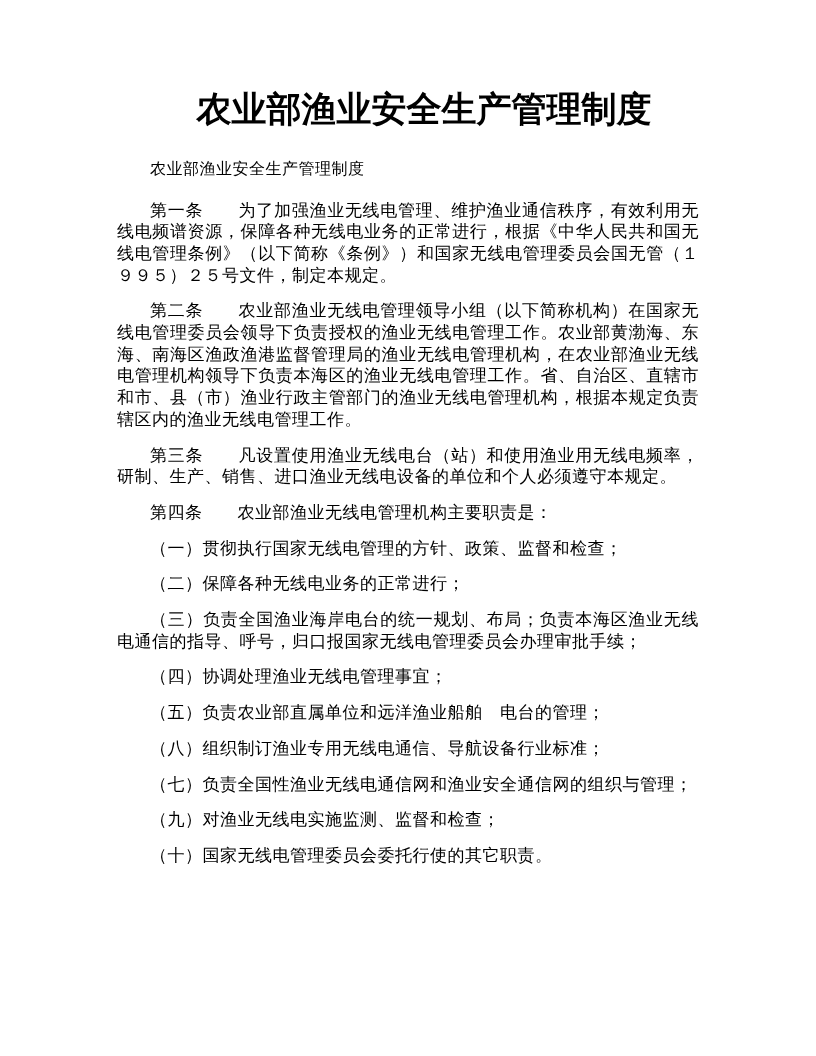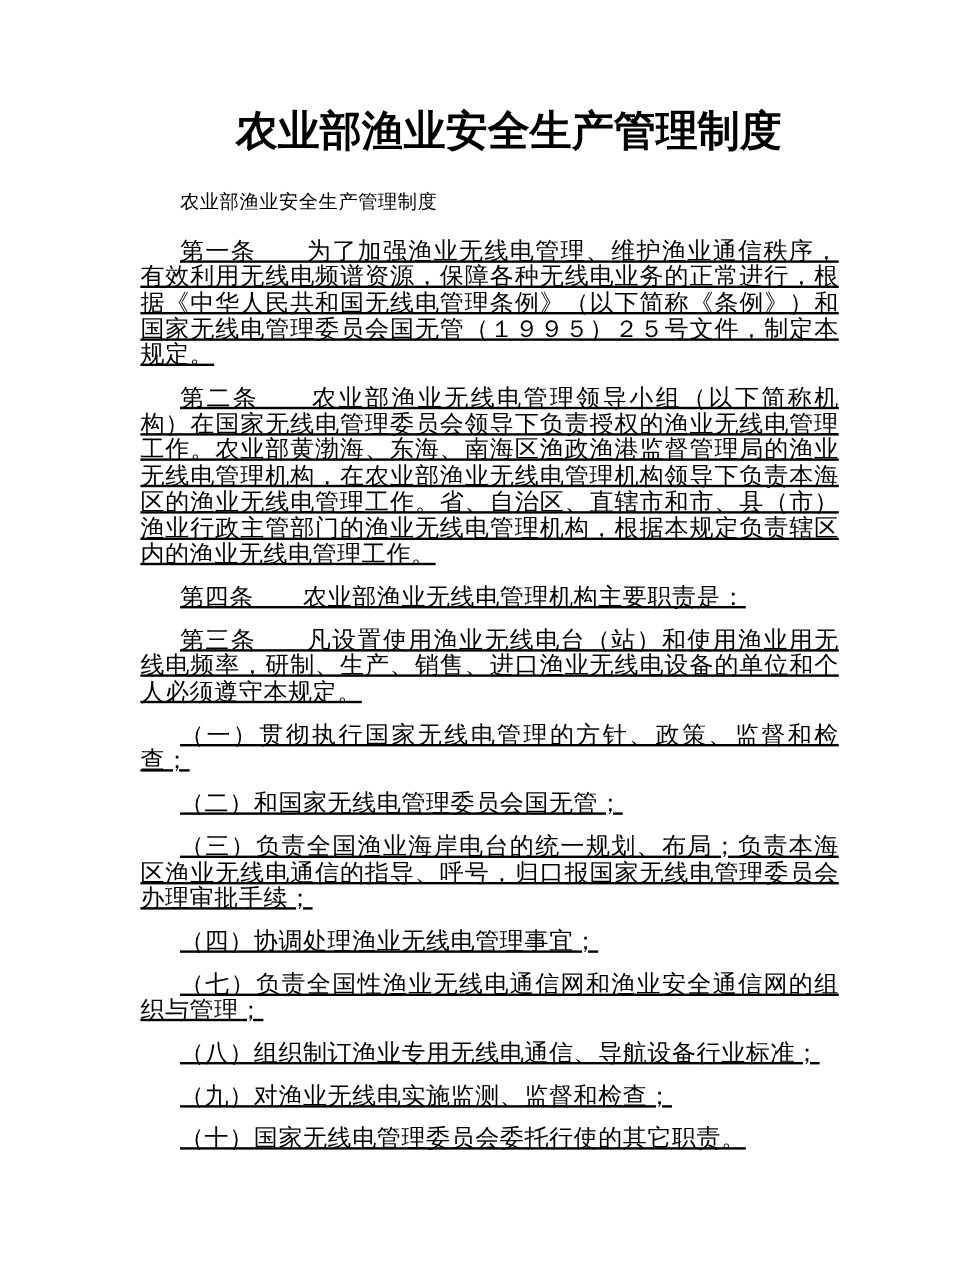--- a/index.html
+++ b/index.html
@@ -34,44 +34,44 @@
   }
   .doc-subtitle {
     margin: 0 0 20px 0;
     font-size: 16px;
     line-height: 21.7px;
     letter-spacing: 0.5px;
     text-indent: 33px;
   }
   .doc-body p {
     margin: 0 0 14px 0;
-    font-size: 20px;
+    font-size: 17px;
     line-height: 21.7px;
     letter-spacing: 0.5px;
     text-indent: 33px;
     text-align: justify;
     text-justify: inter-ideograph;
-    text-decoration: underline;
   }
 </style>
 </head>
 <body>
 
 <div class="page">
   <h1 class="doc-title">农业部渔业安全生产管理制度</h1>
 
   <p class="doc-subtitle">农业部渔业安全生产管理制度</p>
 
   <div class="doc-body" id="doc-body">
       <p>第一条　　为了加强渔业无线电管理、维护渔业通信秩序，有效利用无线电频谱资源，保障各种无线电业务的正常进行，根据《中华人民共和国无线电管理条例》（以下简称《条例》）和国家无线电管理委员会国无管（１９９５）２５号文件，制定本规定。</p>
       <p>第二条　　农业部渔业无线电管理领导小组（以下简称机构）在国家无线电管理委员会领导下负责授权的渔业无线电管理工作。农业部黄渤海、东海、南海区渔政渔港监督管理局的渔业无线电管理机构，在农业部渔业无线电管理机构领导下负责本海区的渔业无线电管理工作。省、自治区、直辖市和市、县（市）渔业行政主管部门的渔业无线电管理机构，根据本规定负责辖区内的渔业无线电管理工作。</p>
+      <p>第三条　　凡设置使用渔业无线电台（站）和使用渔业用无线电频率，研制、生产、销售、进口渔业无线电设备的单位和个人必须遵守本规定。</p>
       <p>第四条　　农业部渔业无线电管理机构主要职责是：</p>
-      <p>第三条　　凡设置使用渔业无线电台（站）和使用渔业用无线电频率，研制、生产、销售、进口渔业无线电设备的单位和个人必须遵守本规定。</p>
       <p>（一）贯彻执行国家无线电管理的方针、政策、监督和检查；</p>
-      <p>（二）和国家无线电管理委员会国无管；</p>
+      <p>（二）保障各种无线电业务的正常进行；</p>
       <p>（三）负责全国渔业海岸电台的统一规划、布局；负责本海区渔业无线电通信的指导、呼号，归口报国家无线电管理委员会办理审批手续；</p>
       <p>（四）协调处理渔业无线电管理事宜；</p>
+      <p>（五）负责农业部直属单位和远洋渔业船舶　电台的管理；</p>
+      <p>（八）组织制订渔业专用无线电通信、导航设备行业标准；</p>
       <p>（七）负责全国性渔业无线电通信网和渔业安全通信网的组织与管理；</p>
-      <p>（八）组织制订渔业专用无线电通信、导航设备行业标准；</p>
       <p>（九）对渔业无线电实施监测、监督和检查；</p>
       <p>（十）国家无线电管理委员会委托行使的其它职责。</p>
     </div>
 </div>
 
 </body></html>

